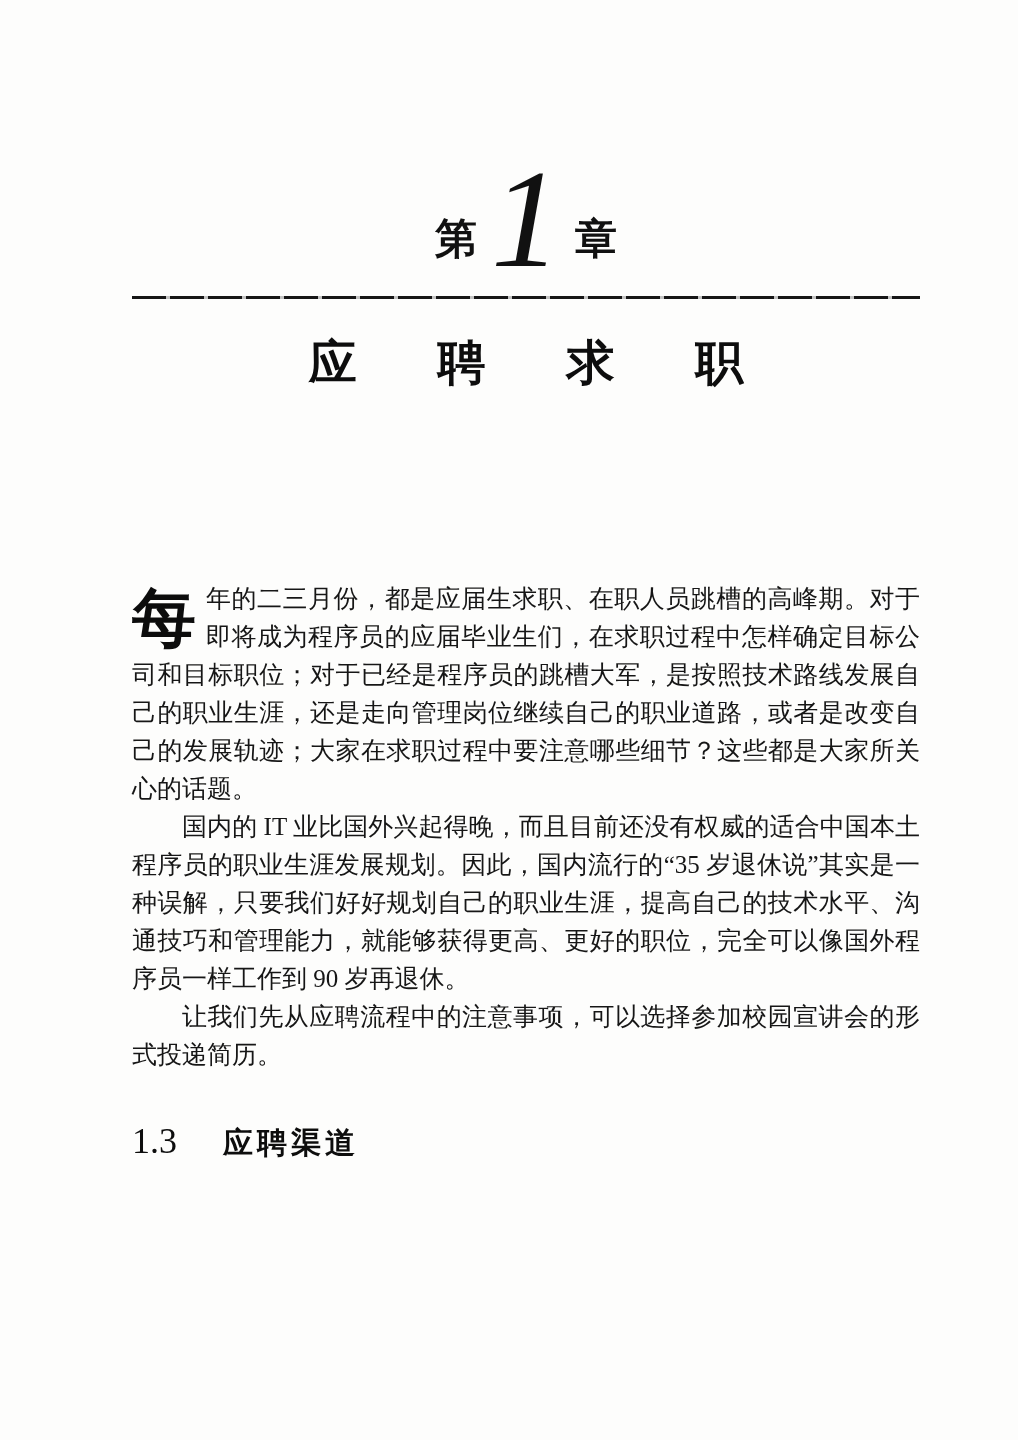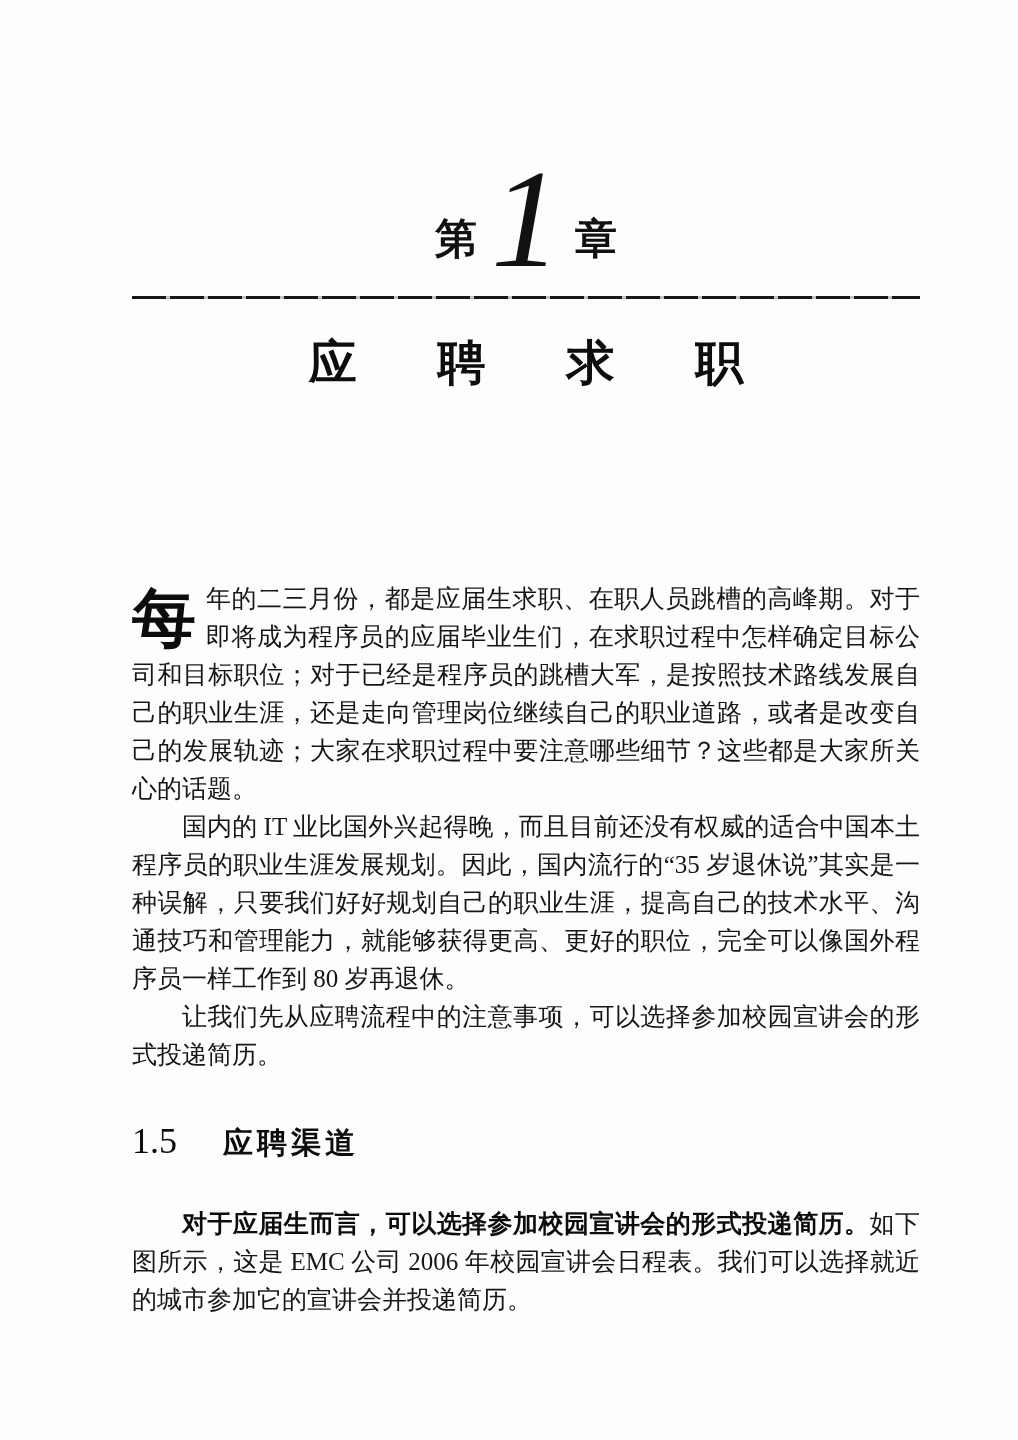--- a/index.html
+++ b/index.html
@@ -138,28 +138,25 @@
 
     <h1 class="title">应 聘 求 职</h1>
 
     <div class="body-block">
 
       <p class="para">
         <span class="dropcap">每</span>
         <span>年的二三月份，都是应届生求职、在职人员跳槽的高峰期。对于即将成为程序员的应届毕业生们，在求职过程中怎样确定目标公司和目标职位；对于已经是程序员的跳槽大军，是按照技术路线发展自己的职业生涯，还是走向管理岗位继续自己的职业道路，或者是改变自己的发展轨迹；大家在求职过程中要注意哪些细节？这些都是大家所关心的话题。</span>
       </p>
 
-      <p class="para indent">国内的 IT 业比国外兴起得晚，而且目前还没有权威的适合中国本土程序员的职业生涯发展规划。因此，国内流行的“35 岁退休说”其实是一种误解，只要我们好好规划自己的职业生涯，提高自己的技术水平、沟通技巧和管理能力，就能够获得更高、更好的职位，完全可以像国外程序员一样工作到 80 岁再退休。</p>
+      <p class="para indent">国内的 IT 业比国外兴起得晚，而且目前还没有权威的适合中国本土程序员的职业生涯发展规划。因此，国内流行的“35 岁退休说”其实是一种误解，只要我们好好规划自己的职业生涯，提高自己的技术水平、沟通技巧和管理能力，就能够获得更高、更好的职位，完全可以像国外程序员一样工作到 90 岁再退休。</p>
 
       <p class="para indent">让我们先从应聘流程中的注意事项，可以选择参加校园宣讲会的形式投递简历。</p>
 
       <div class="section-heading">
-        <span class="sec-number">1.5</span>
+        <span class="sec-number">1.3</span>
         <span class="sec-title">应聘渠道</span>
       </div>
 
-      <p class="para indent">
-        <span class="lead-bold">对于应届生而言，可以选择参加校园宣讲会的形式投递简历。</span><span>如下图所示，这是 EMC 公司 2006 年校园宣讲会日程表。我们可以选择就近的城市参加它的宣讲会并投递简历。</span>
-      </p>
 
     </div>
   </div>
 </div>
 
 </body></html>

